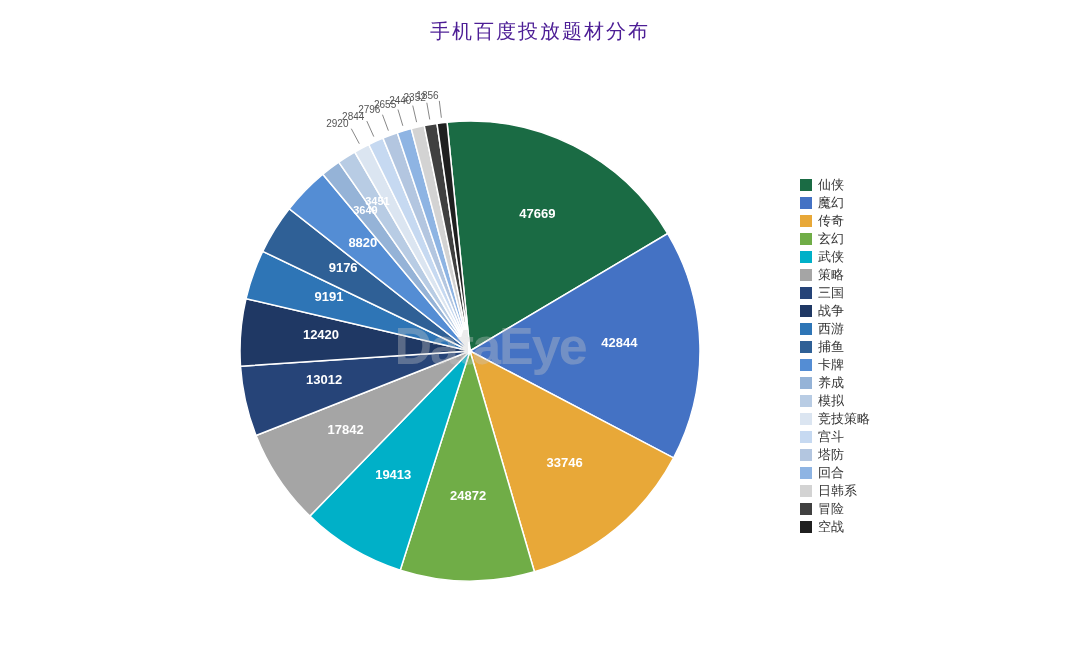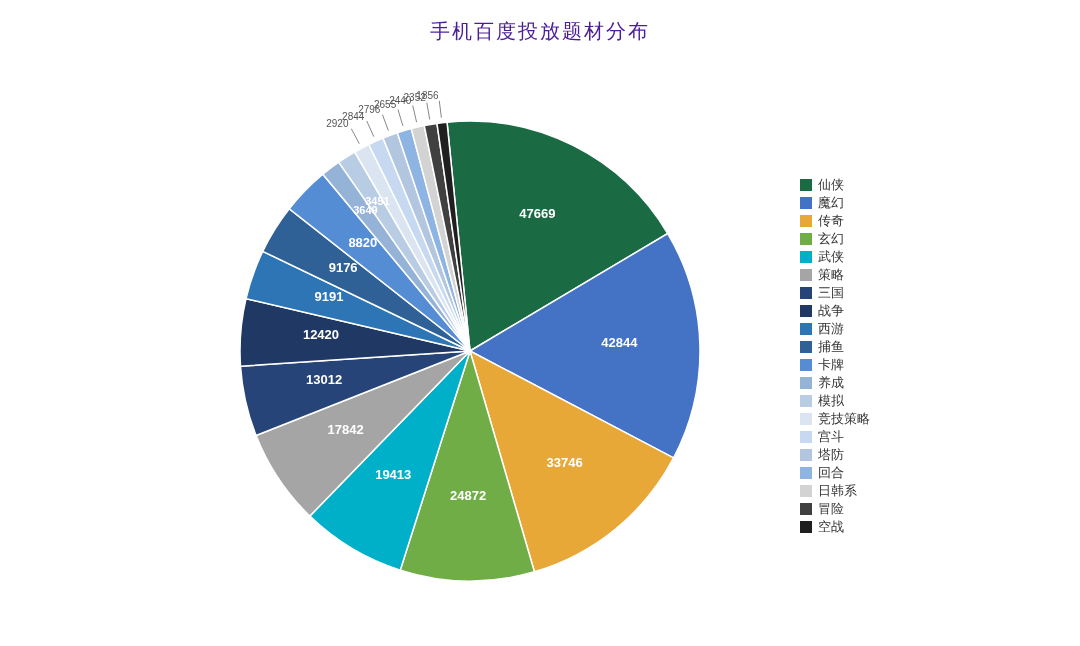--- a/index.html
+++ b/index.html
@@ -126,20 +126,21 @@
           <text x="170.39085741242945" y="27.06157484863951" text-anchor="end" font-size="10" fill="#555">2796</text>
           <line x1="192.83737796717088" y1="39.80190453364102" x2="187.97880530947685" y2="23.510978478627834" stroke="#888" stroke-width="1"></line>
           <text x="186.26401495970248" y="21.761239870976112" text-anchor="end" font-size="10" fill="#555">2655</text>
           <line x1="206.60794588380503" y1="36.14570452523006" x2="202.74554196901647" y2="19.59028740577861" stroke="#888" stroke-width="1"></line>
           <text x="201.38234058732638" y="17.747199010678088" text-anchor="end" font-size="10" fill="#555">2440</text>
           <line x1="219.7396015405287" y1="33.47440677997474" x2="216.8271471838861" y2="16.725746844909082" stroke="#888" stroke-width="1"></line>
           <text x="215.79922211683575" y="14.81445510312119" text-anchor="end" font-size="10" fill="#555">2352</text>
           <line x1="231.38030235356845" y1="31.749248861602098" x2="229.30994124723085" y2="14.87579026861161" stroke="#888" stroke-width="1"></line>
           <text x="228.5792255626411" y="12.920451941673775" text-anchor="end" font-size="10" fill="#555">1856</text>
         </svg>
+      <div class="watermark">DataEye</div>
     </div>
     <div class="legend" id="legend-container">
         <div class="legend-item">
     <div class="legend-color" style="background:#1a6b44"></div>
     <span>仙侠</span>
   </div>
         <div class="legend-item">
     <div class="legend-color" style="background:#4472c4"></div>
     <span>魔幻</span>
   </div>

